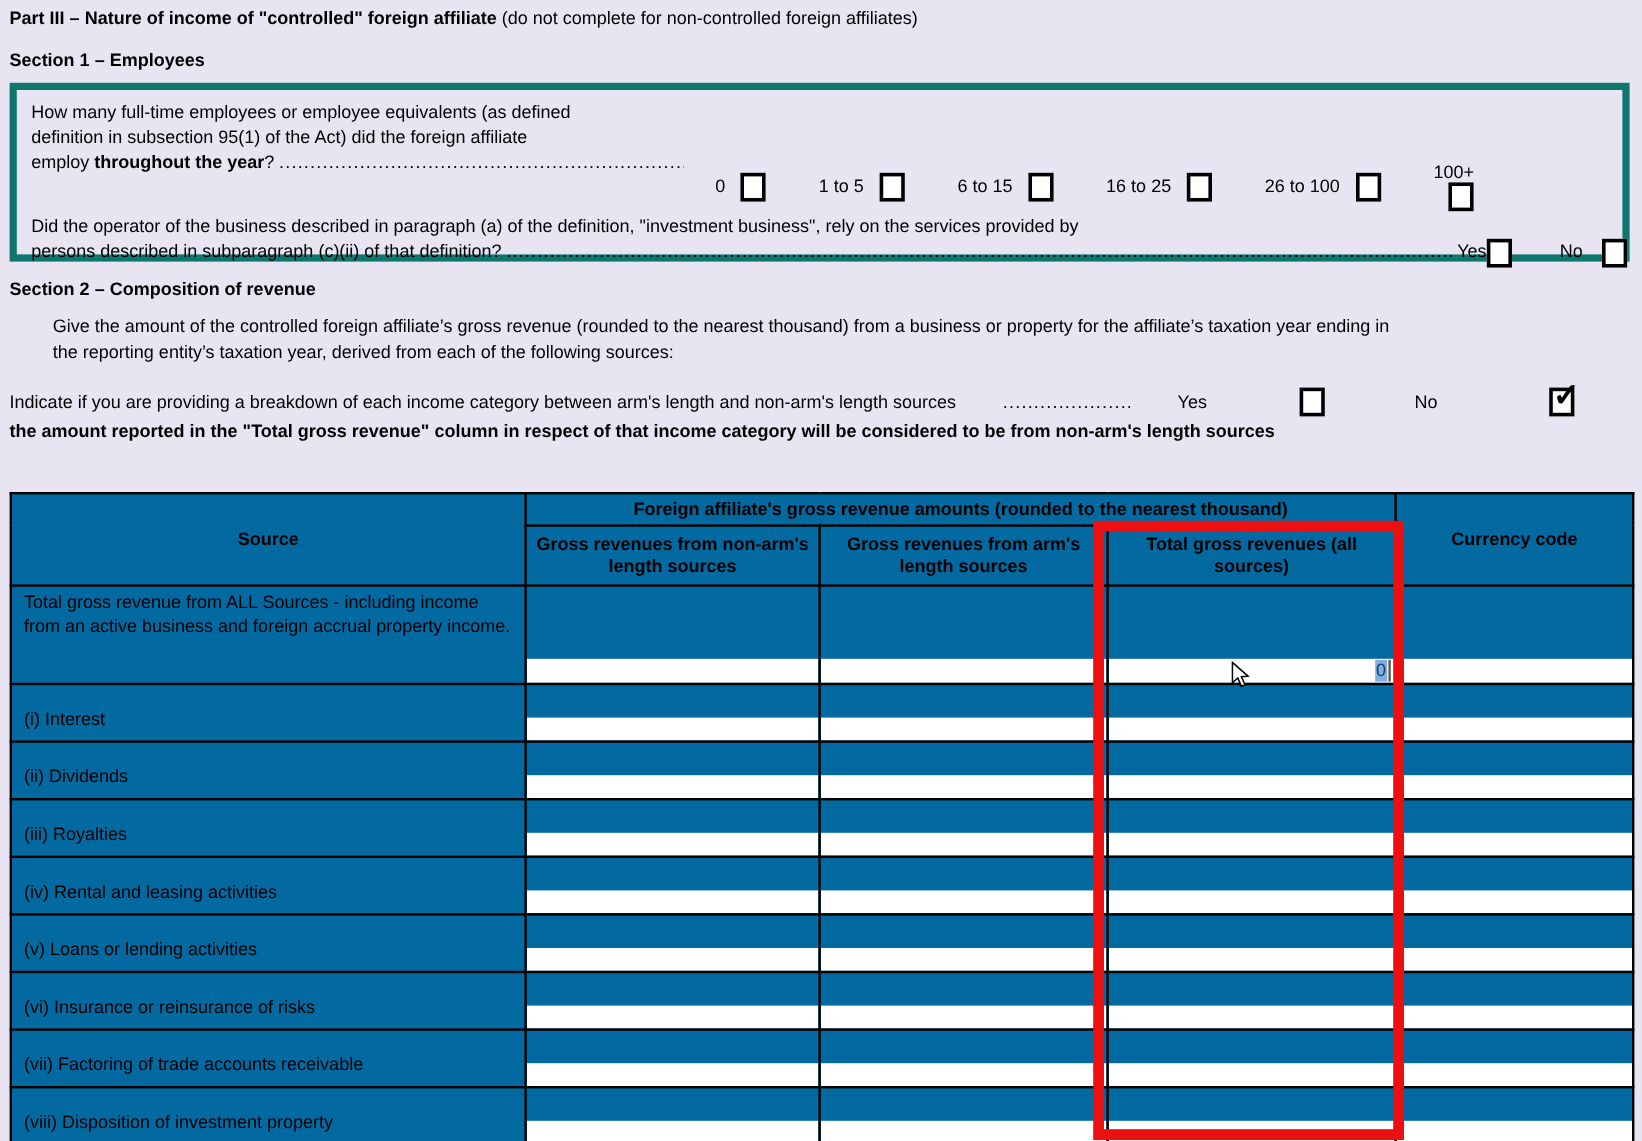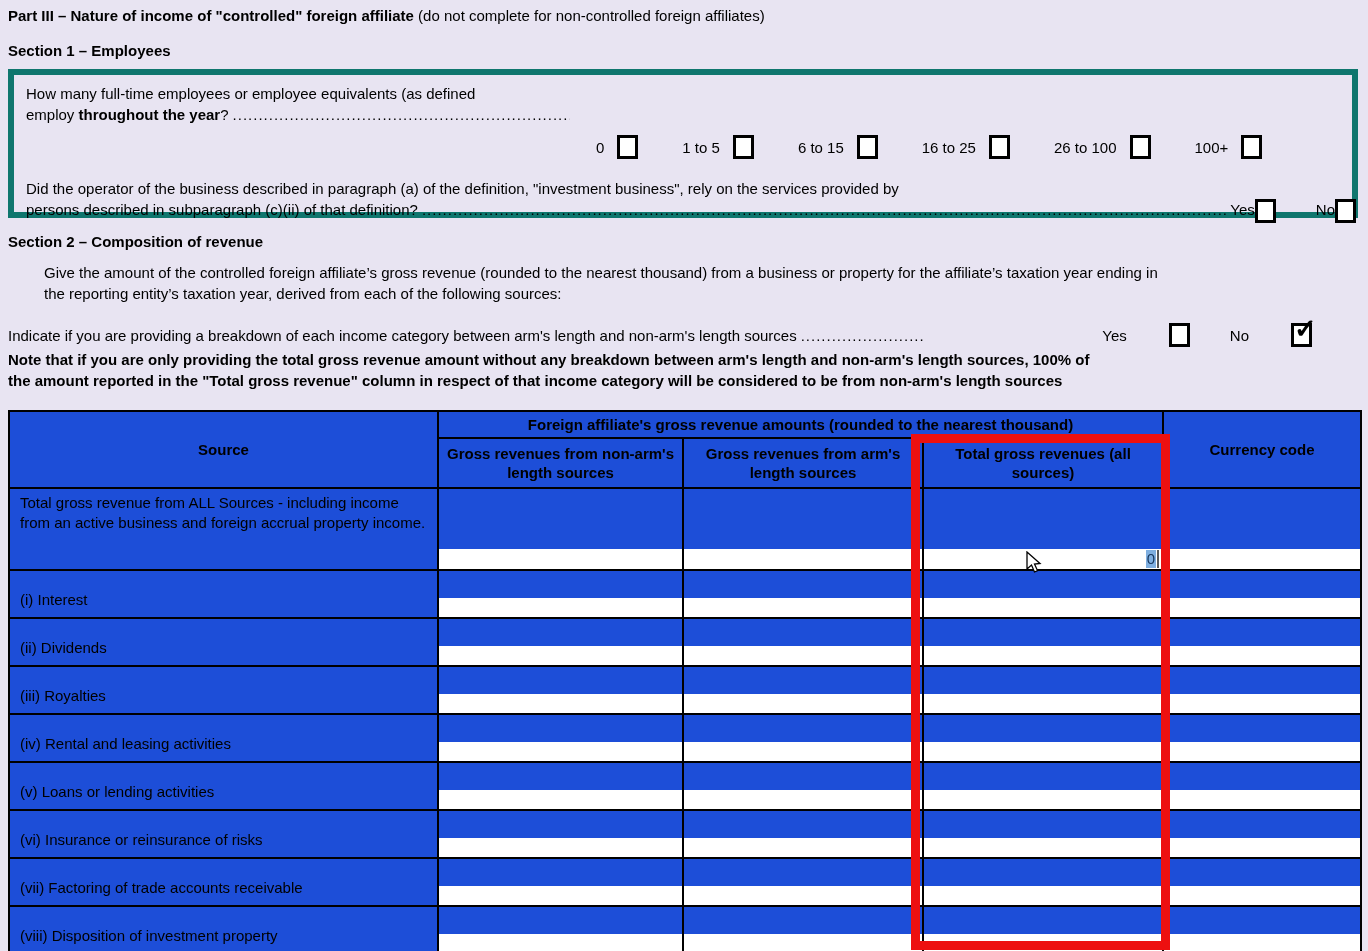--- a/index.html
+++ b/index.html
@@ -18,45 +18,45 @@
   #sec1-head   { left:8px; top:42px; font-weight:bold;text-align:right; }
   #sec2-head   { left:8px; top:233px; font-weight:bold; }
 
   
   #box1 { left:8px; top:69px; width:1350px; height:149px; border:6px solid #0f766e; }
   #q1-text { position:absolute; left:12px; top:8px; line-height:21px; }
   #q1-line4 { display:flex; width:548px; align-items:baseline; }
   .dots { flex:1; overflow:hidden; white-space:nowrap; letter-spacing:1px; margin:0 4px; }
   #q1-options { position:absolute; left:582px; top:60px; display:flex; align-items:center; }
   .opt { display:flex; align-items:center; margin-right:44px; }
-  .opt:last-child { margin-right:12px; }
+  .opt:last-child { margin-right:12px;flex-direction:column; }
   .opt-label { margin-right:13px; }
   .cb {
     width:21px; height:24px; border:3px solid #000; background:#fff;
     display:inline-block; position:relative; flex:0 0 auto;
   }
   .cb .check {
     position:absolute; left:0px; top:-10px; font-size:27px; font-weight:bold; line-height:27px;
   }
   #q2 { position:absolute; left:12px; top:103px; width:1330px; line-height:21px; }
   #q2-line2 { display:flex; align-items:flex-start; height:26px; }
   #q2-line2 .cb { margin:0; }
-  .yn-label { margin:0 0 0 40px; }
+  .yn-label { margin:0 16px 0 40px; }
   .yn-gap { margin-left:42px; }
   .yn-end { margin-right:48px; }
 
   
   #intro { left:8px; top:262px; line-height:21px; width:1356px;margin-left:36px; }
-  #indicate-row { left:8px; top:322px; width:1352px; display:flex; align-items:center; height:26px; }
+  #indicate-row { left:8px; top:322px; width:1352px; display:flex; align-items:center; height:26px;gap:35px; }
   #note { left:8px; top:349px; line-height:21px; font-weight:bold; width:1356px; }
 
   
   #rev-table { left:8px; top:410px; }
   table { border-collapse:collapse; table-layout:fixed; width:1352px; }
-  td { border:2px solid #000; padding:0; background:#1d4ed8; }
+  td { border:2px solid #000; padding:0; background:#0369a1; }
   tr.h1 { height:27px; }
   tr.h2 { height:50px; }
   tr.r0 { height:82px;margin-left:36px; }
   tr.rx { height:48px; }
   .hsrc, .hgroup, .hcol, .hcur { font-weight:bold; text-align:center; vertical-align:middle; line-height:19px; }
   .src { vertical-align:bottom; padding:3px 10px 7px 10px; line-height:20px; }
   tr.r0 .src { vertical-align:top; padding-top:4px; }
   .amt { vertical-align:bottom; }
   .strip { height:19px; background:#fff; width:100%; }
   tr.r0 .strip { height:20px; }
@@ -78,20 +78,21 @@
 
 <div id="part3-title" class="abs">
   <b>Part III – Nature of income of "controlled" foreign affiliate</b><span> (do not complete for non-controlled foreign affiliates)</span>
 </div>
 
 <div id="sec1-head" class="abs">Section 1 – Employees</div>
 
 <div id="box1" class="abs">
   <div id="q1-text">
     <div>How many full-time employees or employee equivalents (as defined</div>
+    <div>definition in subsection 95(1) of the Act) did the foreign affiliate</div>
     <div id="q1-line4">
       <span><span>employ </span><b>throughout the year</b><span>?</span></span>
       <span class="dots">...............................................................................................</span>
     </div>
   </div>
 
   <div id="q1-options">
     <span class="opt">
       <span class="opt-label">0</span>
       <span class="cb"></span>
@@ -143,21 +144,20 @@
   <span class="dots">........................</span>
   <span>Yes</span>
   <span class="cb yn-gap"></span>
   <span class="yn-label">No</span>
   <span class="cb yn-gap yn-end">
       <span class="check">✓</span>
     </span>
 </div>
 
 <div id="note" class="abs">
-  <div>Note that if you are only providing the total gross revenue amount without any breakdown between arm's length and non-arm's length sources, 100% of</div>
   <div>the amount reported in the "Total gross revenue" column in respect of that income category will be considered to be from non-arm's length sources</div>
 </div>
 
 <div id="rev-table" class="abs">
   <table>
     <colgroup>
       <col style="width:429px">
         <col style="width:245px">
         <col style="width:240px">
         <col style="width:240px">

